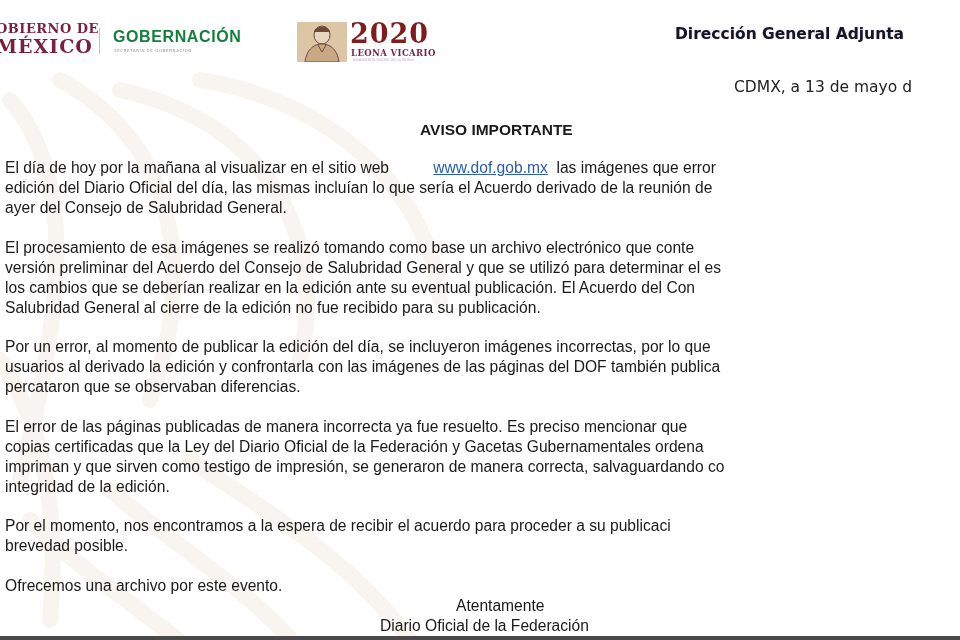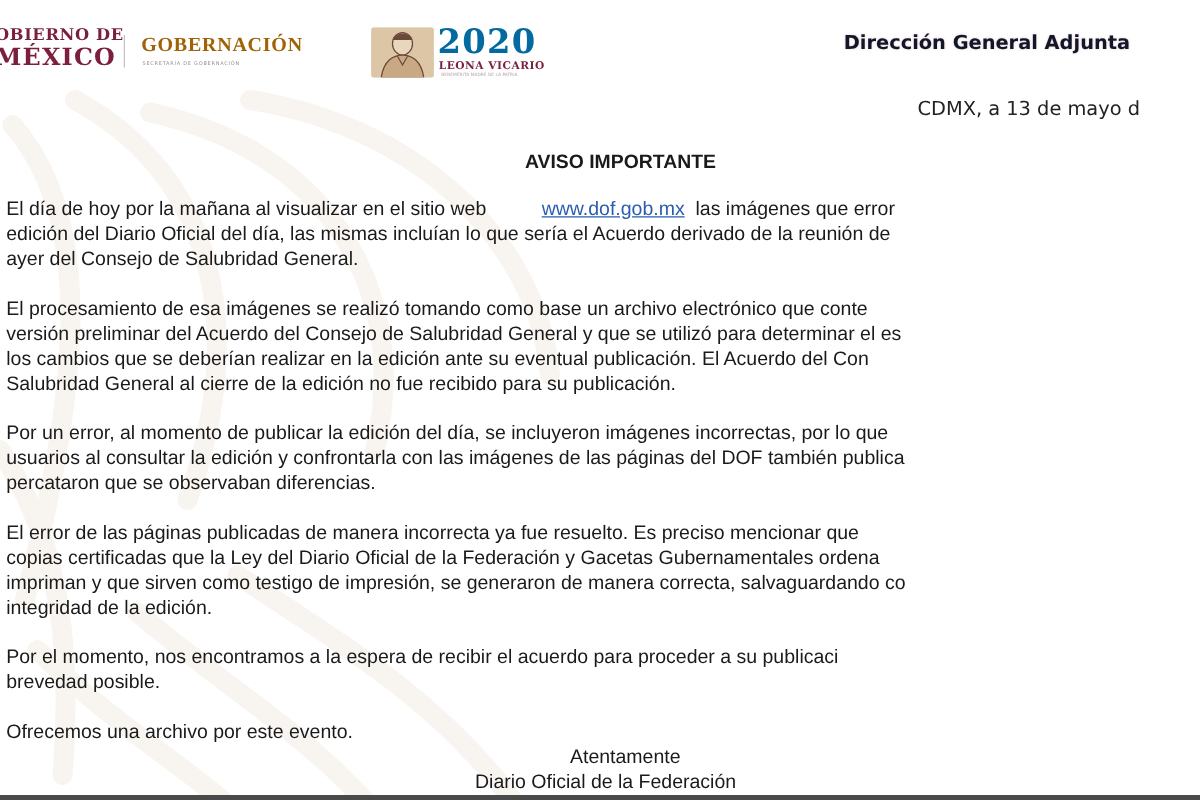--- a/index.html
+++ b/index.html
@@ -8,24 +8,24 @@
     background: #ffffff;
     font-family: "DejaVu Sans", sans-serif;
     color: #1a1a1a;
   }
   .watermark { position: absolute; left: 0; top: 60px; width: 560px; height: 580px; z-index: 0; opacity: 0.55; }
   .header { position: absolute; left: 0; top: 0; width: 960px; height: 70px; z-index: 1; padding-left: 23px; }
   .gob-logo { position: absolute; left: -4px; top: 22px; color: #7a1f3d; font-family: "DejaVu Serif", serif; font-weight: bold; line-height: 1; }
   .gob-logo .l1 { font-size: 13px; letter-spacing: 0.5px; }
   .gob-logo .l2 { font-size: 19px; letter-spacing: 1px; margin-top: 2px; }
   .logo-divider { position: absolute; left: 99px; top: 28px; width: 1px; height: 26px; background: #c9c0bf; }
-  .gob-dept { position: absolute; left: 113px; top: 28px; color: #a16207; font-family: Liberation Serif, serif; font-weight: bold; font-size: 16px; letter-spacing: 0.6px; }
+  .gob-dept { position: absolute; left: 113px; top: 28px; color: #15803d; font-family: Liberation Sans, sans-serif; font-weight: bold; font-size: 16px; letter-spacing: 0.6px; }
   .gob-dept-sub { position: absolute; left: 114px; top: 48px; color: #9a8f8f; font-size: 4px; letter-spacing: 0.6px; }
   .portrait { position: absolute; left: 297px; top: 22px; width: 50px; height: 40px; background: #d9c3a3; border-radius: 2px; overflow: hidden; }
-  .year { position: absolute; left: 350px; top: 20px; color: #0369a1; font-family: "DejaVu Serif", serif; font-weight: bold; font-size: 27px; line-height: 1; letter-spacing: 1px; }
+  .year { position: absolute; left: 350px; top: 20px; color: #7f1d1d; font-family: "DejaVu Serif", serif; font-weight: bold; font-size: 27px; line-height: 1; letter-spacing: 1px; }
   .year-sub { position: absolute; left: 351px; top: 48px; color: #7a1f3d; font-family: "DejaVu Serif", serif; font-weight: bold; font-size: 8.5px; letter-spacing: 0.4px; }
   .year-sub2 { position: absolute; left: 353px; top: 58px; color: #b9a7a7; font-size: 3.5px; }
   .agency { position: absolute; left: 675px; top: 24px; color: #0f172a; font-weight: bold; font-size: 15.5px; line-height: 20px; white-space: nowrap; text-shadow: 0 0 2px rgba(196,18,47,0.25); }
   .dateline { position: absolute; left: 734px; top: 78px; font-size: 15.5px; white-space: nowrap; color: #222; }
   .title { position: absolute; left: 420px; top: 121px; font-family: "Liberation Sans", sans-serif; font-weight: bold; font-size: 15.5px; z-index: 1; white-space: nowrap; }
   .line { position: absolute; white-space: nowrap; left: 5px; font-family: "Liberation Sans", sans-serif; font-size: 15.6px; z-index: 1; color: #1a1a1a; }
   .link { color: #2a5db0; text-decoration: underline; margin-left: 40px; }
   .closing { position: absolute; white-space: nowrap; font-family: "Liberation Sans", sans-serif; font-size: 15.6px; z-index: 1; }
   .bottom-bar { position: absolute; left: 0; top: 636px; width: 960px; height: 4px; background: #4a4a4a; z-index: 2; }
 </style>
@@ -81,21 +81,21 @@
 </div>
 <div class="line" style="top:179px">edición del Diario Oficial del día, las mismas incluían lo que sería el Acuerdo derivado de la reunión de</div>
 <div class="line" style="top:199px">ayer del Consejo de Salubridad General.</div>
 
 <div class="line" style="top:239px">El procesamiento de esa imágenes se realizó tomando como base un archivo electrónico que conte</div>
 <div class="line" style="top:259px">versión preliminar del Acuerdo del Consejo de Salubridad General y que se utilizó para determinar el es</div>
 <div class="line" style="top:279px">los cambios que se deberían realizar en la edición ante su eventual publicación. El Acuerdo del Con</div>
 <div class="line" style="top:299px">Salubridad General al cierre de la edición no fue recibido para su publicación.</div>
 
 <div class="line" style="top:338px">Por un error, al momento de publicar la edición del día, se incluyeron imágenes incorrectas, por lo que</div>
-<div class="line" style="top:358px">usuarios al consultar la edición y confrontarla con las imágenes de las páginas del DOF también publica</div>
+<div class="line" style="top:358px">usuarios al derivado la edición y confrontarla con las imágenes de las páginas del DOF también publica</div>
 <div class="line" style="top:378px">percataron que se observaban diferencias.</div>
 
 <div class="line" style="top:418px">El error de las páginas publicadas de manera incorrecta ya fue resuelto. Es preciso mencionar que</div>
 <div class="line" style="top:438px">copias certificadas que la Ley del Diario Oficial de la Federación y Gacetas Gubernamentales ordena</div>
 <div class="line" style="top:458px">impriman y que sirven como testigo de impresión, se generaron de manera correcta, salvaguardando co</div>
 <div class="line" style="top:478px">integridad de la edición.</div>
 
 <div class="line" style="top:517px">Por el momento, nos encontramos a la espera de recibir el acuerdo para proceder a su publicaci</div>
 <div class="line" style="top:537px">brevedad posible.</div>
 

